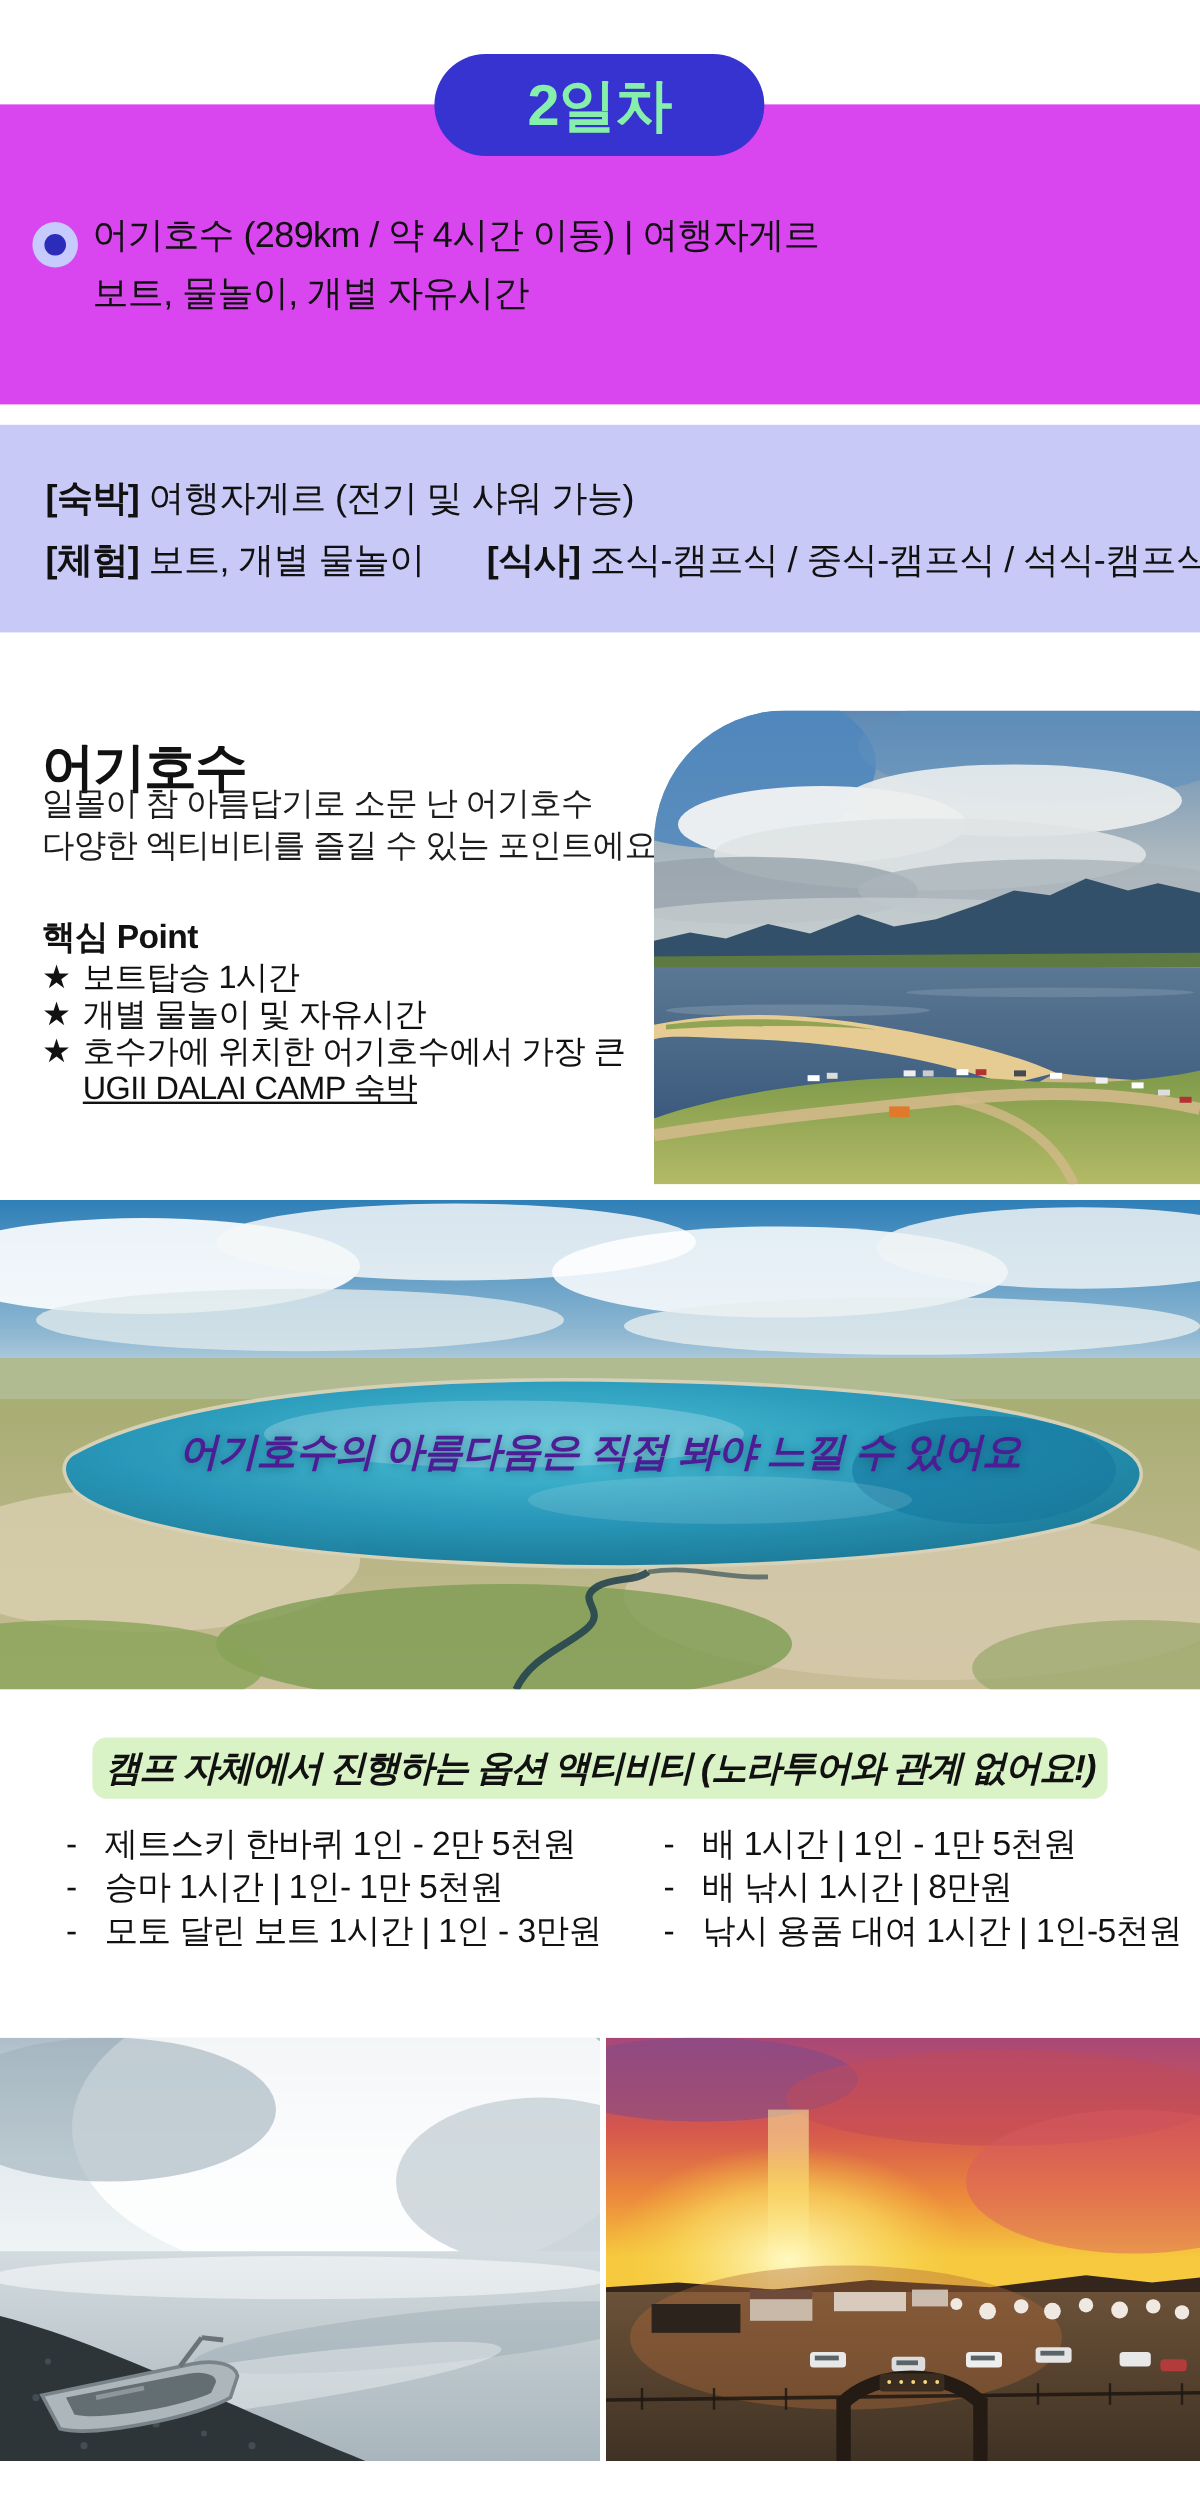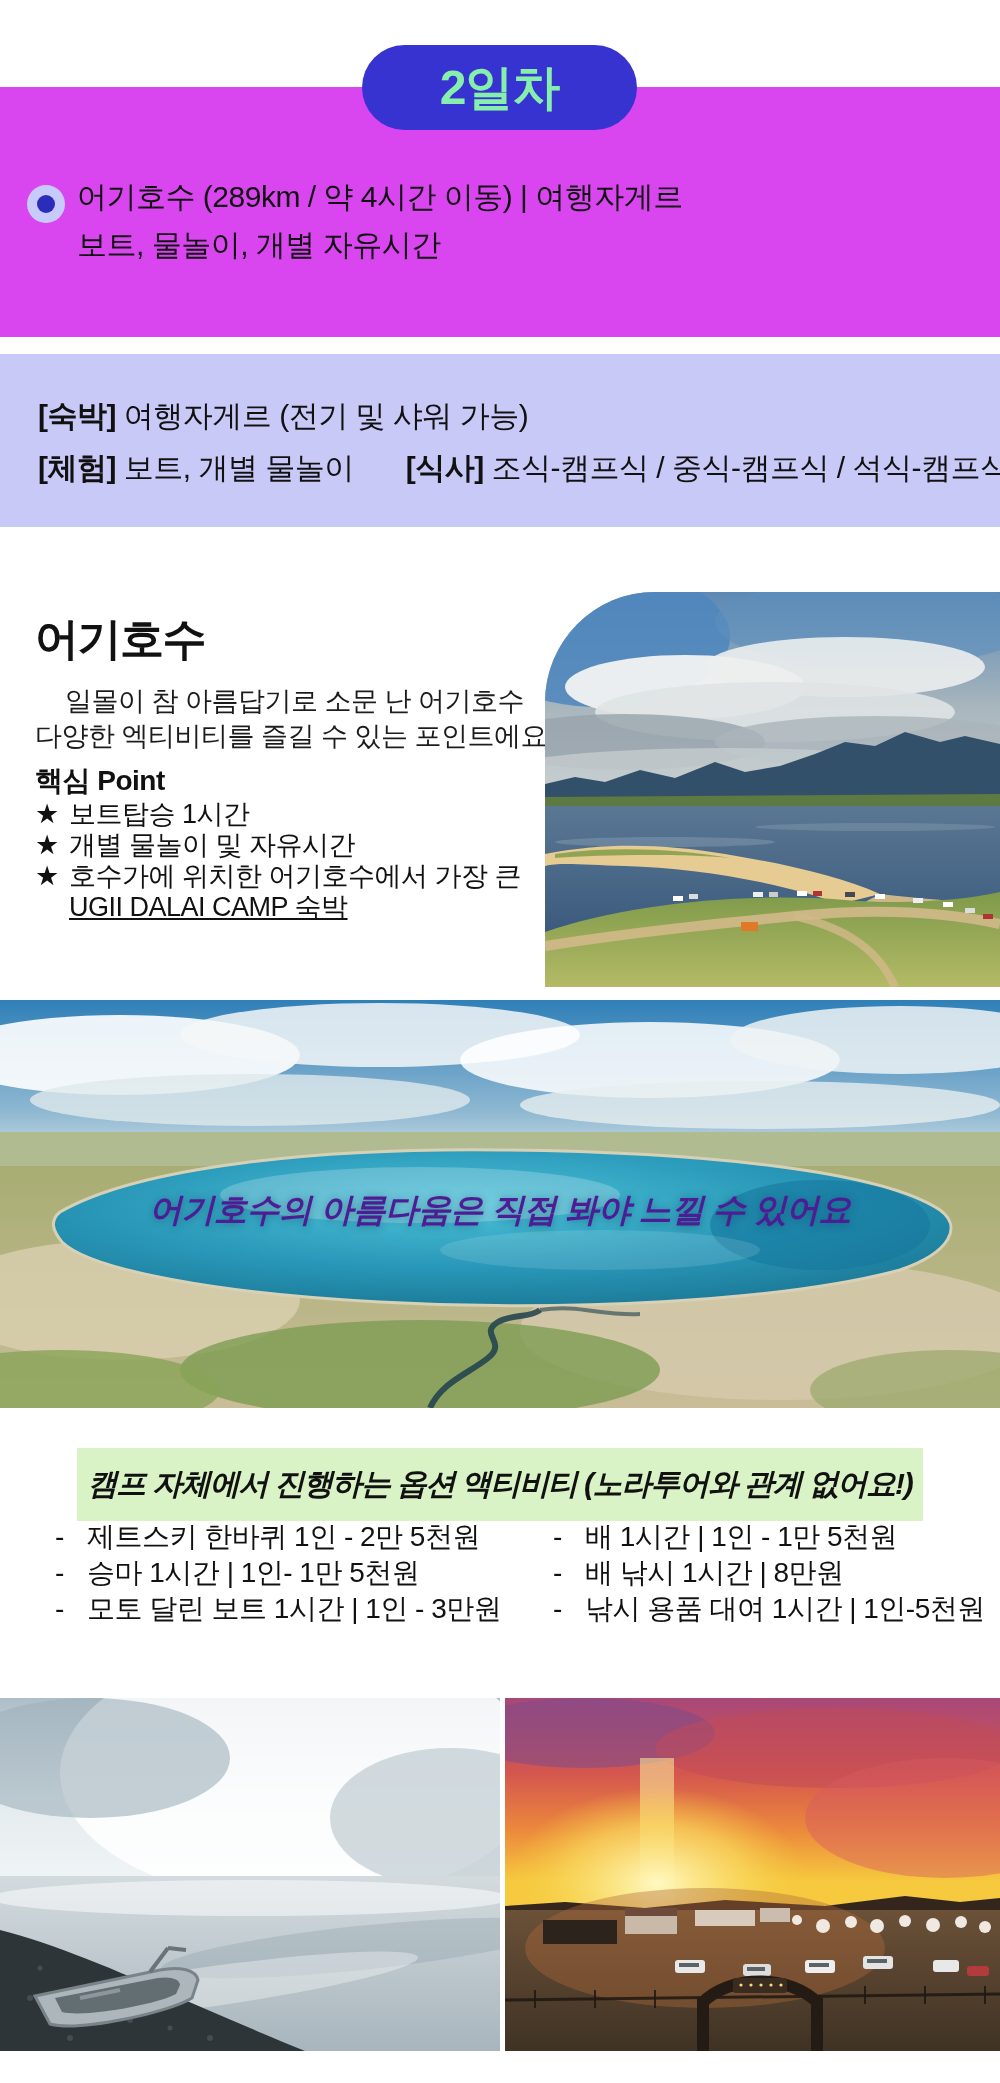--- a/index.html
+++ b/index.html
@@ -22,42 +22,42 @@
   
   .section-purple{position:absolute;left:0;top:337px;width:1000px;height:173px;background:#c9c9f8;margin-top:17px;}
   .purple-line{position:absolute;left:38px;font-size:30px;line-height:36px;white-space:nowrap;}
   .purple-line.l1{top:44px;}
   .purple-line.l2{top:96px;}
   .lbl{font-weight:800;}
   .meal-gap{margin-left:44px;}
 
   
   .lake-title{position:absolute;left:35px;top:610px;font-size:44px;font-weight:700;letter-spacing:-1.5px;}
-  .lake-desc{position:absolute;left:35px;top:684px;font-size:27px;line-height:35px;color:#1c1c1c;text-align:center;}
+  .lake-desc{position:absolute;left:35px;top:652px;font-size:27px;line-height:35px;color:#1c1c1c;}
   .point-title{position:absolute;left:35px;top:762px;font-size:28px;font-weight:800;}
   .points{position:absolute;left:35px;top:799px;font-size:27px;line-height:31px;}
   .point-row{display:flex;}
   .star{width:34px;flex:0 0 34px;}
   .point-cont{margin-left:34px;text-decoration:underline;}
 
   
   .photo1{position:absolute;left:545px;top:592px;width:455px;height:395px;
           border-radius:110px 0 0 0;overflow:hidden;}
   .photo1 svg,.hero svg,.photo-bl svg,.photo-br svg{display:block;width:100%;height:100%;}
 
   
   .hero{position:absolute;left:0;top:1000px;width:1000px;height:408px;overflow:hidden;}
   .hero-caption{position:absolute;left:0;right:0;top:188px;text-align:center;color:#4c1d95;
                 font-size:33px;font-style:italic;font-weight:700;letter-spacing:-0.5px;
                 text-shadow:0 1px 8px rgba(10,50,70,.45);}
 
   
   .options-heading-wrap{position:absolute;left:0;top:1448px;width:1000px;text-align:center;}
-  .options-heading{display:inline-block;background:#d9f2c6;padding:16px 10px;
-                   font-size:30px;font-weight:800;font-style:italic;letter-spacing:-1.2px;}
+  .options-heading{display:inline-block;background:#d9f2c6;padding:5px 10px;
+                   font-size:30px;font-weight:800;font-style:italic;letter-spacing:-1.2px;border-radius:12px;}
   .opt-col{position:absolute;top:1519px;font-size:28px;line-height:36px;}
   .opt-col.left{left:55px;}
   .opt-col.right{left:553px;}
   .opt-row{display:flex;}
   .dash{width:32px;flex:0 0 32px;}
 
   
   .photo-bl{position:absolute;left:0;top:1698px;width:500px;height:353px;overflow:hidden;}
   .photo-br{position:absolute;left:505px;top:1698px;width:495px;height:353px;overflow:hidden;}
 </style>

